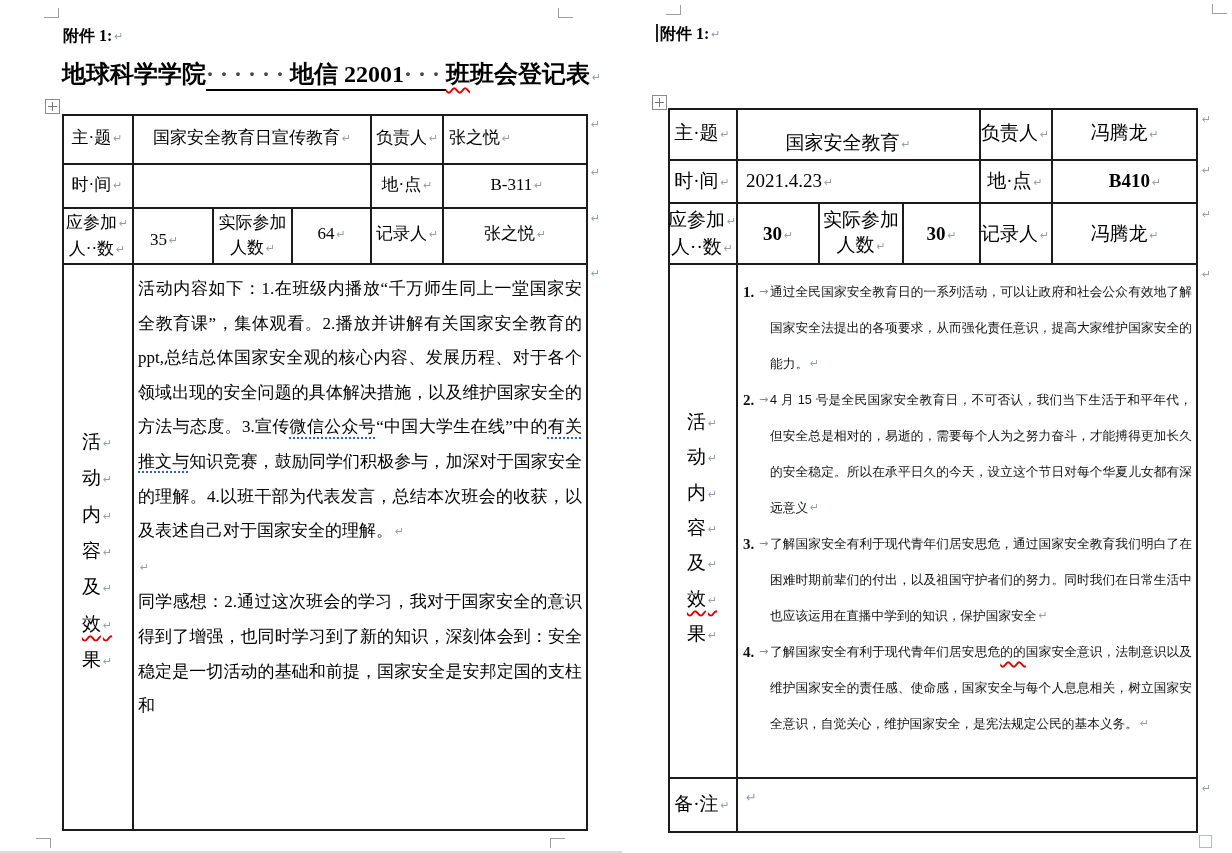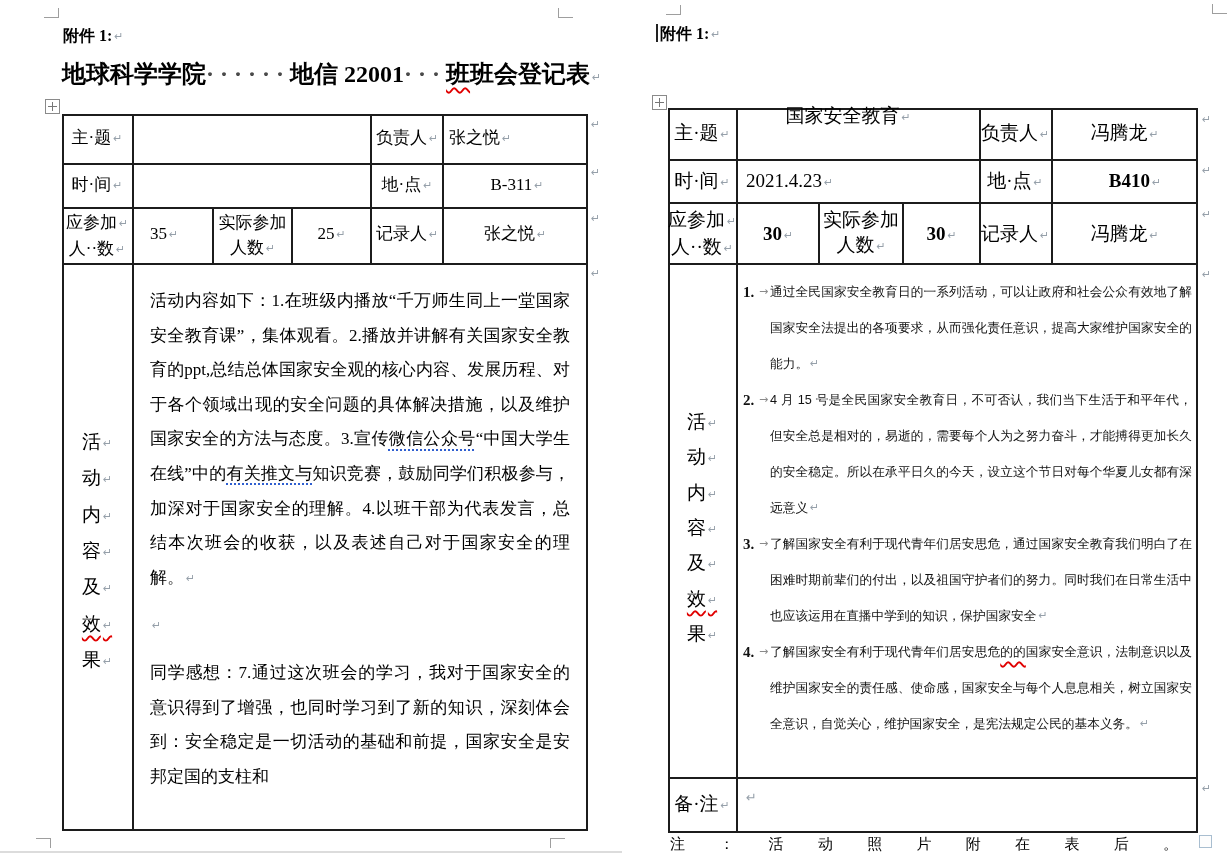--- a/index.html
+++ b/index.html
@@ -6,29 +6,29 @@
   .canvas{position:relative;width:1232px;height:853px;background:#fff;overflow:hidden;
           font-family:"Liberation Serif","DejaVu Serif",serif;color:#000;cursor:default}
   .ln{position:absolute;background:#1c1c1c}
   .ct{position:absolute;line-height:24px;font-size:17px;white-space:nowrap}
   .rt{font-size:19px}
   .c{text-align:center}
   .two{line-height:25px;white-space:nowrap}
   .pil{font-family:"DejaVu Sans",sans-serif;color:#96a0aa;font-size:11px;margin-left:2px;vertical-align:1px;font-weight:normal}
   .title{position:absolute;top:58px;height:38px;font-size:24px;font-weight:bold;text-align:center;white-space:nowrap}
   .title span{white-space:pre}
-  .u{text-decoration-color:#000;text-decoration-thickness:2px;text-underline-offset:7px}
+  .u{text-decoration:underline;text-decoration-color:#000;text-decoration-thickness:2px;text-underline-offset:7px}
   .dots{color:#4a4a4a;letter-spacing:6px}
   .sqr{text-decoration:underline wavy #e00000 1.5px;text-underline-offset:5px}
   .sqb{text-decoration:underline dotted #2f5fd0 2px;text-underline-offset:5px}
   .attach{position:absolute;font-size:16px;font-weight:bold;white-space:nowrap}
   .vlab{position:absolute;display:flex;flex-direction:column;justify-content:space-between;align-items:center}
   .vchar{font-size:19px;line-height:20px;white-space:nowrap}
   .lcontent{position:absolute;left:138px;top:272px;width:444px;font-size:17px;line-height:34.6px;text-align:justify}
-  .lcontent p{margin:12px;text-align:justify}
+  .lcontent p{margin:0;text-align:justify}
   .ritems{position:absolute;left:736px;top:274px;width:456px}
   .item{position:relative;padding-left:34px;font-family:"Liberation Sans","DejaVu Sans",sans-serif;
         font-size:12.7px;line-height:36px;text-align:justify;color:#111}
   .item .num{position:absolute;left:7px;top:0;font-family:"Liberation Serif",serif;font-weight:bold;font-size:15px}
   .tb{color:#8a8a8a;font-size:11px;font-family:"DejaVu Sans",sans-serif;margin-right:2px}
   .item .tb{position:absolute;left:23px;top:0}
   .cm{position:absolute;width:14px;height:9px;border:0 solid #9e9e9e}
   .cm-tl{border-bottom-width:1px;border-right-width:1px}
   .cm-tr{border-bottom-width:1px;border-left-width:1px}
   .cm-bl{border-top-width:1px;border-right-width:1px}
@@ -70,48 +70,49 @@
   <div class="ln" style="left:62px;top:829px;width:526px;height:2px"></div>
   <div class="ln" style="left:62px;top:114px;width:2px;height:717px"></div>
   <div class="ln" style="left:132px;top:114px;width:2px;height:717px"></div>
   <div class="ln" style="left:586px;top:114px;width:2px;height:717px"></div>
   <div class="ln" style="left:370px;top:114px;width:2px;height:151px"></div>
   <div class="ln" style="left:442px;top:114px;width:2px;height:151px"></div>
   <div class="ln" style="left:212px;top:207px;width:2px;height:58px"></div>
   <div class="ln" style="left:291px;top:207px;width:2px;height:58px"></div>
 
   <div class="ct c" style="left:62px;top:126px;width:70px"><span>主·题</span><span class="pil">↵</span></div>
+  <div class="ct c" style="left:134px;top:126px;width:236px"><span>国家安全教育日宣传教育</span><span class="pil">↵</span></div>
   <div class="ct c" style="left:372px;top:126px;width:70px"><span>负责人</span><span class="pil">↵</span></div>
   <div class="ct" style="left:449px;top:126px;width:135px"><span>张之悦</span><span class="pil">↵</span></div>
 
   <div class="ct c" style="left:62px;top:173px;width:70px"><span>时·间</span><span class="pil">↵</span></div>
   <div class="ct c" style="left:372px;top:173px;width:70px"><span>地·点</span><span class="pil">↵</span></div>
   <div class="ct c" style="left:444px;top:173px;width:146px"><span>B-311</span><span class="pil">↵</span></div>
 
   <div class="ct two c" style="left:62px;top:210px;width:70px"><span>应参加</span><span class="pil">↵</span><br><span>人··数</span><span class="pil">↵</span></div>
-  <div class="ct c" style="left:134px;top:222px;width:60px"><span>35</span><span class="pil">↵</span></div>
+  <div class="ct c" style="left:134px;top:228px;width:60px"><span>35</span><span class="pil">↵</span></div>
   <div class="ct two c" style="left:214px;top:210px;width:77px"><span>实际参加</span><br><span>人数</span><span class="pil">↵</span></div>
-  <div class="ct c" style="left:293px;top:222px;width:77px"><span>25</span><span class="pil">↵</span></div>
+  <div class="ct c" style="left:293px;top:222px;width:77px"><span>64</span><span class="pil">↵</span></div>
   <div class="ct c" style="left:372px;top:222px;width:70px"><span>记录人</span><span class="pil">↵</span></div>
   <div class="ct c" style="left:444px;top:222px;width:142px"><span>张之悦</span><span class="pil">↵</span></div>
 
   <div class="vlab" style="left:62px;top:432px;width:70px;height:240px">
     <span class="vchar"><span>活</span><span class="pil">↵</span></span>
     <span class="vchar"><span>动</span><span class="pil">↵</span></span>
     <span class="vchar"><span>内</span><span class="pil">↵</span></span>
     <span class="vchar"><span>容</span><span class="pil">↵</span></span>
     <span class="vchar"><span>及</span><span class="pil">↵</span></span>
     <span class="vchar sqr"><span>效</span><span class="pil">↵</span></span>
     <span class="vchar"><span>果</span><span class="pil">↵</span></span>
   </div>
 
   <div class="lcontent">
     <p><span>活动内容如下：1.在班级内播放“千万师生同上一堂国家安全教育课”，集体观看。2.播放并讲解有关国家安全教育的ppt,总结总体国家安全观的核心内容、发展历程、对于各个领域出现的安全问题的具体解决措施，以及维护国家安全的方法与态度。3.宣传</span><span class="sqb">微信公众号</span><span>“中国大学生在线”中的</span><span class="sqb">有关推文与</span><span>知识竞赛，鼓励同学们积极参与，加深对于国家安全的理解。4.以班干部为代表发言，总结本次班会的收获，以及表述自己对于国家安全的理解。</span><span class="pil">↵</span></p>
     <p><span class="pil">↵</span></p>
-    <p><span>同学感想：7.通过这次班会的学习，我对于国家安全的意识得到了增强，也同时学习到了新的知识，深刻体会到：安全稳定是一切活动的基础和前提，国家安全是安邦定国的支柱和</span></p>
+    <p><span>同学感想：2.通过这次班会的学习，我对于国家安全的意识得到了增强，也同时学习到了新的知识，深刻体会到：安全稳定是一切活动的基础和前提，国家安全是安邦定国的支柱和</span></p>
   </div>
 
   <div class="rowpil" style="left:591px;top:118px">↵</div>
   <div class="rowpil" style="left:591px;top:166px">↵</div>
   <div class="rowpil" style="left:591px;top:212px">↵</div>
   <div class="rowpil" style="left:591px;top:267px">↵</div>
 
   <div class="caret" style="left:656px;top:24px"></div>
   <div class="attach" style="left:660px;top:24px"><span>附件 1:</span><span class="pil">↵</span></div>
 
@@ -126,21 +127,21 @@
   <div class="ln" style="left:668px;top:831px;width:530px;height:2px"></div>
   <div class="ln" style="left:668px;top:108px;width:2px;height:725px"></div>
   <div class="ln" style="left:736px;top:108px;width:2px;height:725px"></div>
   <div class="ln" style="left:1196px;top:108px;width:2px;height:725px"></div>
   <div class="ln" style="left:979px;top:108px;width:2px;height:157px"></div>
   <div class="ln" style="left:1051px;top:108px;width:2px;height:157px"></div>
   <div class="ln" style="left:818px;top:202px;width:2px;height:63px"></div>
   <div class="ln" style="left:902px;top:202px;width:2px;height:63px"></div>
 
   <div class="ct rt c" style="left:668px;top:121px;width:68px"><span>主·题</span><span class="pil">↵</span></div>
-  <div class="ct rt c" style="left:738px;top:104px;width:220px"><span>国家安全教育</span><span class="pil">↵</span></div>
+  <div class="ct rt c" style="left:738px;top:131px;width:220px"><span>国家安全教育</span><span class="pil">↵</span></div>
   <div class="ct rt c" style="left:979px;top:121px;width:72px"><span>负责人</span><span class="pil">↵</span></div>
   <div class="ct rt c" style="left:1053px;top:121px;width:143px"><span>冯腾龙</span><span class="pil">↵</span></div>
 
   <div class="ct rt c" style="left:668px;top:169px;width:68px"><span>时·间</span><span class="pil">↵</span></div>
   <div class="ct rt" style="left:746px;top:169px;width:220px"><span>2021.4.23</span><span class="pil">↵</span></div>
   <div class="ct rt c" style="left:979px;top:169px;width:72px"><span>地·点</span><span class="pil">↵</span></div>
   <div class="ct rt c" style="left:1053px;top:169px;width:164px;font-weight:bold"><span>B410</span><span class="pil">↵</span></div>
 
   <div class="ct rt two c" style="left:668px;top:207px;width:68px"><span>应参加</span><span class="pil">↵</span><br><span>人··数</span><span class="pil">↵</span></div>
   <div class="ct rt c" style="left:738px;top:222px;width:80px;font-weight:bold"><span>30</span><span class="pil">↵</span></div>
@@ -168,16 +169,15 @@
 
   <div class="ct rt c" style="left:668px;top:792px;width:68px"><span>备·注</span><span class="pil">↵</span></div>
   <div class="rowpil" style="left:746px;top:790px;font-size:13px">↵</div>
 
   <div class="rowpil" style="left:1202px;top:113px">↵</div>
   <div class="rowpil" style="left:1202px;top:164px">↵</div>
   <div class="rowpil" style="left:1202px;top:208px">↵</div>
   <div class="rowpil" style="left:1202px;top:268px">↵</div>
   <div class="rowpil" style="left:1202px;top:782px">↵</div>
 
-  <div class="foot" style="left:670px;top:834px;width:508px">注 ： 活 动 照 片 附 在 表 后 。</div>
   <div class="anch" style="left:1199px;top:835px"></div>
 
 </div>
 
 </body></html>

